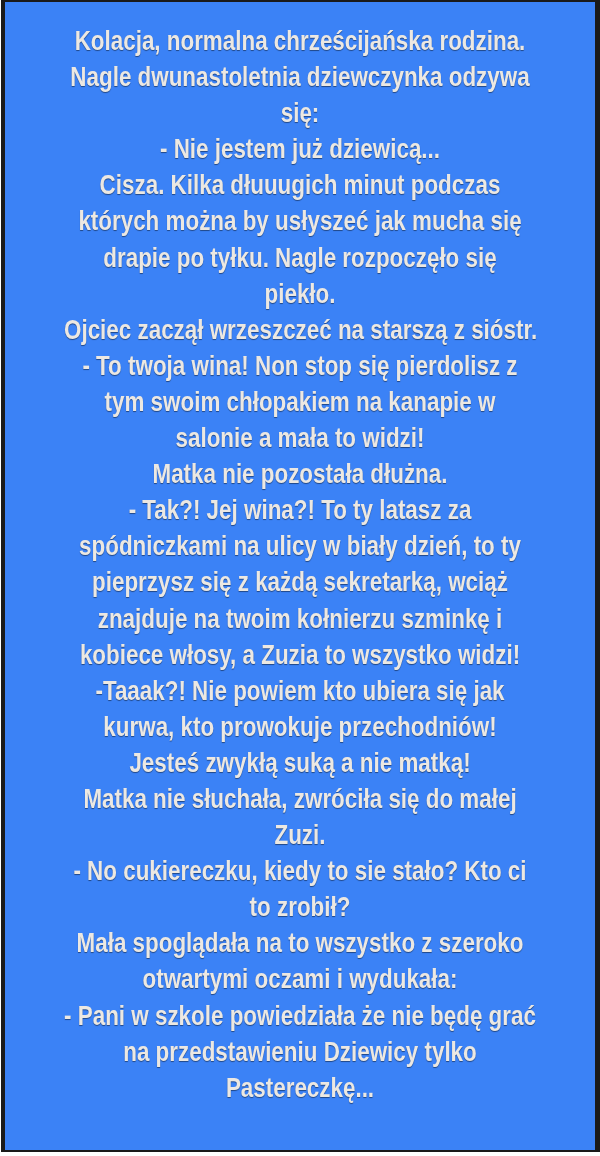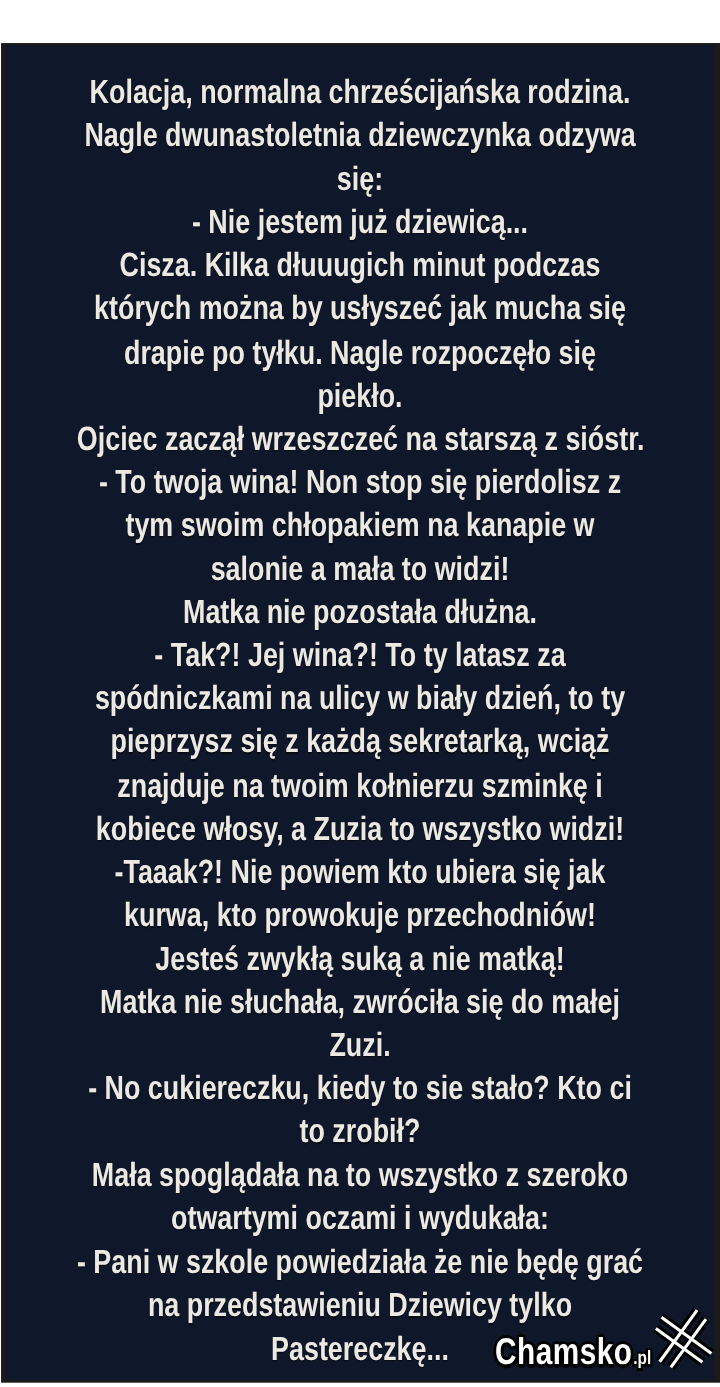--- a/index.html
+++ b/index.html
@@ -11,25 +11,24 @@
     background: #ffffff;
     font-family: "Liberation Sans", sans-serif;
   }
   .meme-frame {
     position: absolute;
     left: 1px;
     top: 0;
     right: 0;
     bottom: 4px;
     box-sizing: border-box;
-    background: #0f172a;
+    background: #3b82f6;
     border: 2px solid #1a1a1a;
     border-left-width: 4px;
     border-right-width: 5px;
-    margin-top: 36px;
   }
   .story {
     padding-top: 21px;
   }
   .story-line {
     text-align: center;
     white-space: nowrap;
     font-weight: bold;
     font-size: 28px;
     line-height: 36.1px;
@@ -111,35 +110,13 @@
     <div class="story-line">Zuzi.</div>
     <div class="story-line">- No cukiereczku, kiedy to sie stało? Kto ci</div>
     <div class="story-line">to zrobił?</div>
     <div class="story-line">Mała spoglądała na to wszystko z szeroko</div>
     <div class="story-line">otwartymi oczami i wydukała:</div>
     <div class="story-line">- Pani w szkole powiedziała że nie będę grać</div>
     <div class="story-line">na przedstawieniu Dziewicy tylko</div>
     <div class="story-line">Pastereczkę...</div>
   </div>
 
-  <div class="watermark">
-    <div class="wm-textwrap">
-      <span class="wm-name">Chamsko</span>
-      <span class="wm-suffix">.pl</span>
-    </div>
-    <span class="wm-icon">
-      <svg width="48" height="52" viewBox="-6 -8 56 60" style="overflow:visible">
-        <g transform="rotate(36 22 22)">
-
-          <line x1="16" y1="-10" x2="16" y2="52" stroke="#000" stroke-width="9"></line>
-          <line x1="28" y1="-8" x2="28" y2="50" stroke="#000" stroke-width="9"></line>
-          <line x1="-8" y1="16" x2="52" y2="16" stroke="#000" stroke-width="9"></line>
-          <line x1="-6" y1="28" x2="50" y2="28" stroke="#000" stroke-width="9"></line>
-
-          <line x1="16" y1="-10" x2="16" y2="52" stroke="#fff" stroke-width="3"></line>
-          <line x1="28" y1="-8" x2="28" y2="50" stroke="#fff" stroke-width="3"></line>
-          <line x1="-8" y1="16" x2="52" y2="16" stroke="#fff" stroke-width="3"></line>
-          <line x1="-6" y1="28" x2="50" y2="28" stroke="#fff" stroke-width="3"></line>
-        </g>
-      </svg>
-    </span>
-  </div>
 </div>
 
 </body></html>

